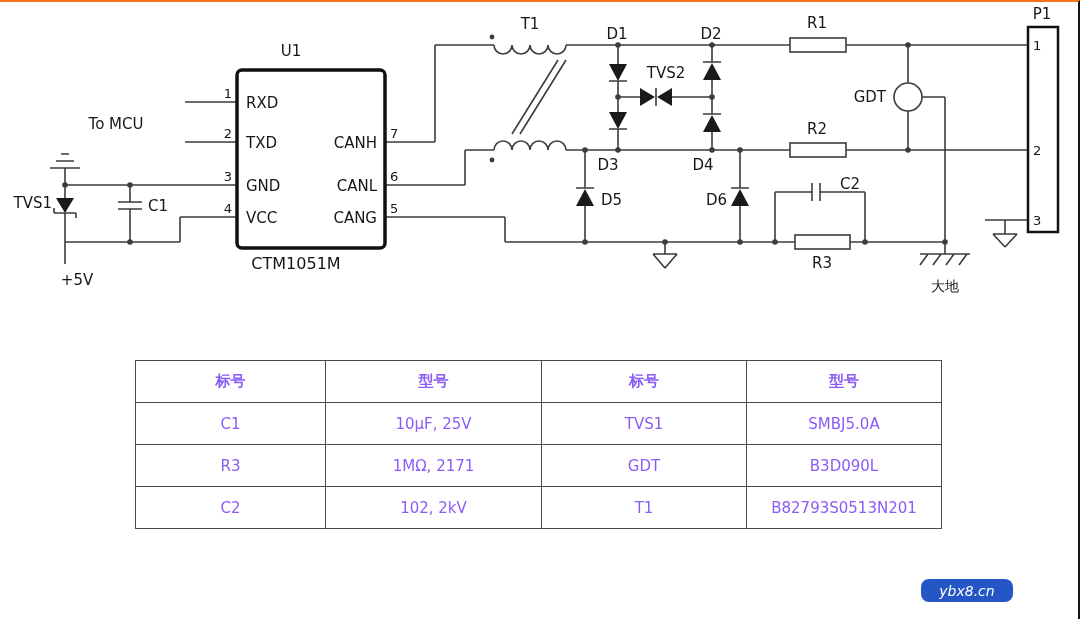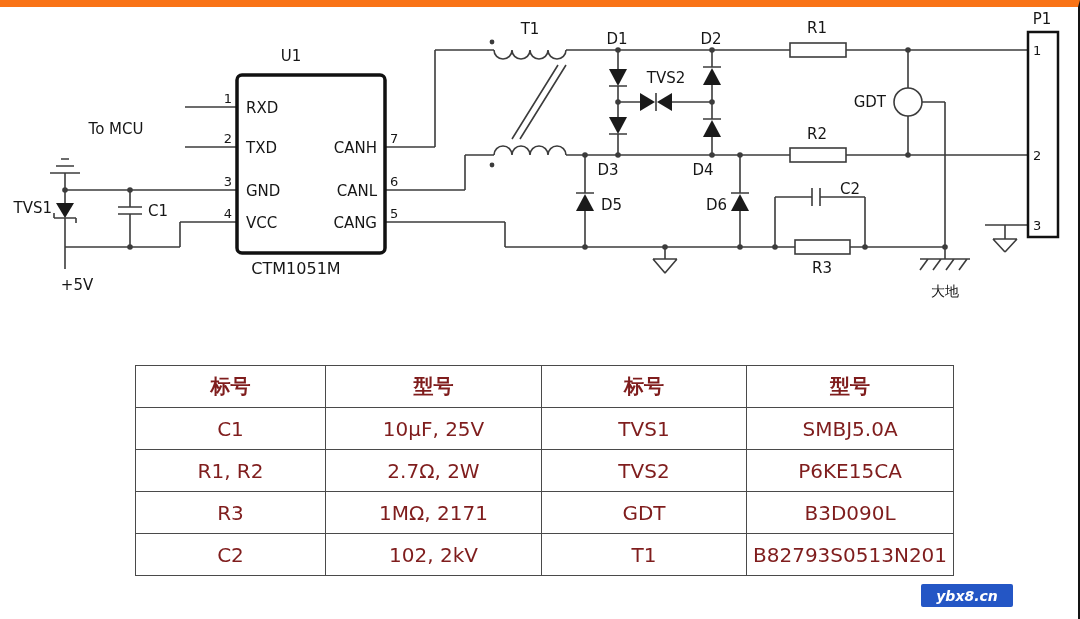--- a/index.html
+++ b/index.html
@@ -1,47 +1,47 @@
 <!DOCTYPE html>
 <html><head>
 <meta charset="utf-8">
 <style>
   * { margin:0; padding:0; box-sizing:border-box; }
   html,body { background:#ffffff; }
   body { font-family:"DejaVu Sans","Liberation Sans",sans-serif; }
   .page {
     position:relative; width:1080px; height:619px; background:#fff;
-    border-top:7px solid #f97316; border-right:2px solid #141414; overflow:hidden;
+    border-top:2px solid #f97316; border-right:2px solid #141414; overflow:hidden;
   }
   .schematic { position:absolute; left:0; top:0; }
   svg text { fill:#161616; }
   .lbl  { font-size:15px; }
   .lbl-lg { font-size:16px; }
   .lbl-sm { font-size:14px; }
   .pin-name { font-size:15px; }
   .pin-num { font-size:13px; }
   .wire { stroke:#3c3c3c; stroke-width:1.6; fill:none; }
   .sym  { fill:#1a1a1a; stroke:none; }
   .box  { fill:#ffffff; stroke:#3c3c3c; stroke-width:1.6; }
   .chip { fill:#ffffff; stroke:#111111; stroke-width:3.5; }
   .conn { fill:#ffffff; stroke:#111111; stroke-width:2.5; }
   .dot  { fill:#3c3c3c; stroke:none; }
   .bom {
     position:absolute; left:135px; top:358px;
     border-collapse:collapse; table-layout:fixed; background:#fff;
   }
   .bom th, .bom td {
     border:1px solid #4a4a4a; text-align:center; vertical-align:middle;
-    font-size:20px; color:#7f1d1d; height:42px; padding:0 6px; overflow:hidden;
+    font-size:15px; color:#8b5cf6; height:42px; padding:0 6px; overflow:hidden;
   }
   .bom th { font-weight:bold; }
   .watermark {
     position:absolute; left:921px; top:577px; width:92px; height:23px;
     background:#2456c5; color:#ffffff; display:flex; align-items:center; justify-content:center;
-    font-size:14px; font-style:italic; font-weight:bold; border-radius:2px; z-index:5;
+    font-size:14px; font-style:italic; font-weight:normal; border-radius:8px; z-index:5;
   }
 </style>
 </head>
 <body>
 
 <div class="page">
 
   <svg class="schematic" width="1080" height="335" viewBox="0 0 1080 335" xmlns="http://www.w3.org/2000/svg">
 
     <g>
@@ -207,26 +207,20 @@
       </tr>
     </thead>
     <tbody>
       <tr>
         <td>C1</td>
         <td>10μF, 25V</td>
         <td>TVS1</td>
         <td>SMBJ5.0A</td>
       </tr>
       <tr>
-        <td>R1, R2</td>
-        <td>2.7Ω, 2W</td>
-        <td>TVS2</td>
-        <td>P6KE15CA</td>
-      </tr>
-      <tr>
         <td>R3</td>
         <td>1MΩ, 2171</td>
         <td>GDT</td>
         <td>B3D090L</td>
       </tr>
       <tr>
         <td>C2</td>
         <td>102, 2kV</td>
         <td>T1</td>
         <td>B82793S0513N201</td>

